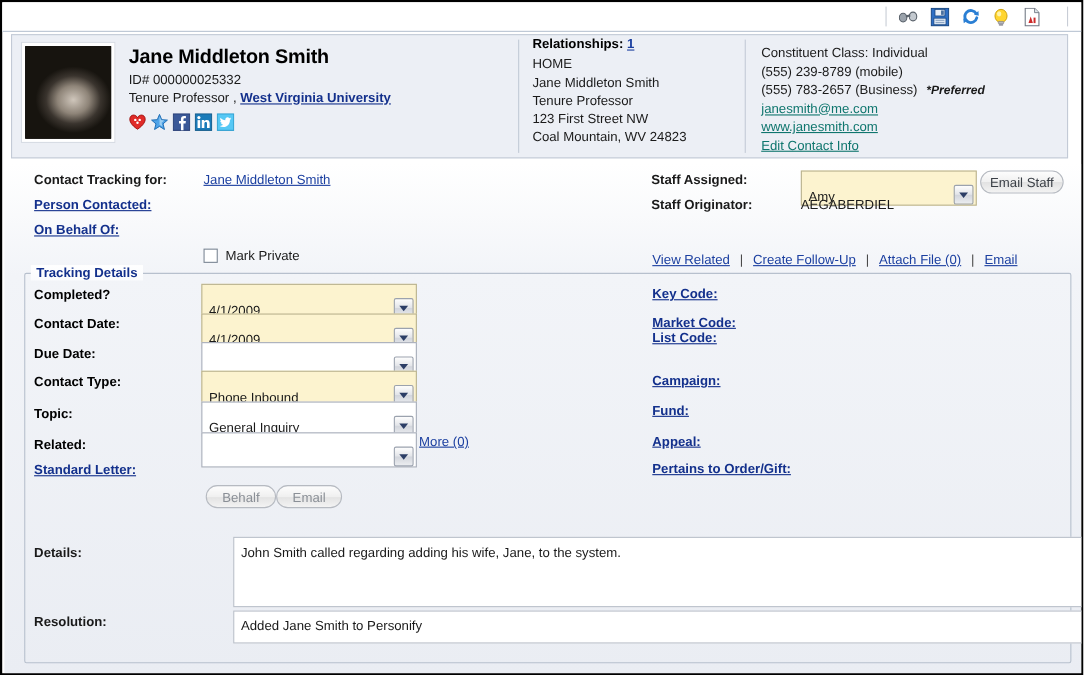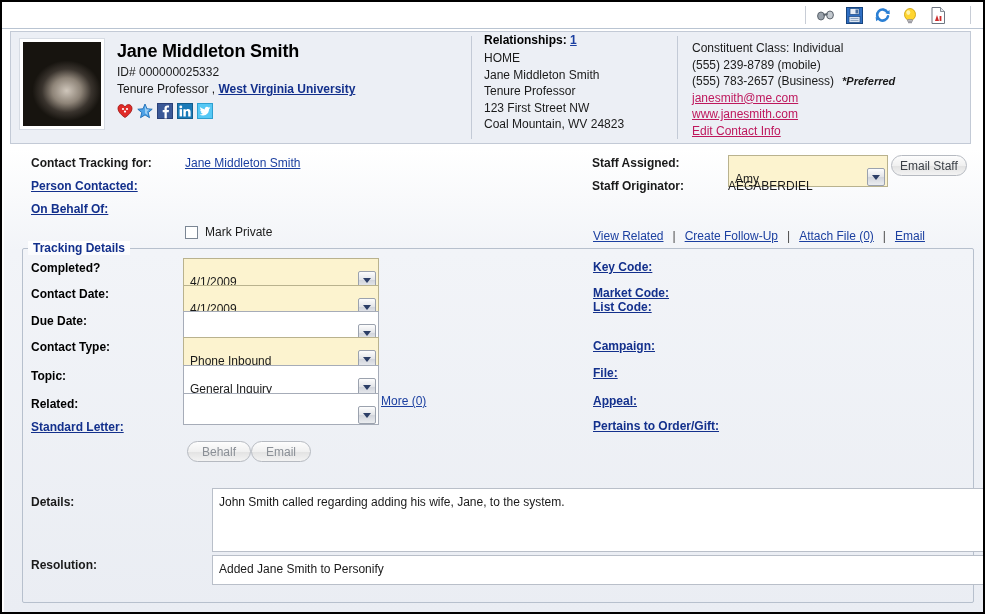--- a/index.html
+++ b/index.html
@@ -153,21 +153,21 @@
     font-size: 11px;
     margin-left: 8px;
   }
 
   a.lnk {
     color: #1b3fa0;
     text-decoration: underline;
     cursor: pointer;
   }
   a.lnk-blue {
-    color: #be185d;
+    color: #0f766e;
     text-decoration: underline;
     cursor: pointer;
   }
   a.lnk-bold {
     color: #13308c;
     font-weight: bold;
     text-decoration: underline;
     cursor: pointer;
   }
 
@@ -609,21 +609,21 @@
   <div class="rlink" style="top:284px;">
     <a class="lnk-bold">Market Code:</a>
   </div>
   <div class="rlink" style="top:298px;">
     <a class="lnk-bold">List Code:</a>
   </div>
   <div class="rlink" style="top:337px;">
     <a class="lnk-bold">Campaign:</a>
   </div>
   <div class="rlink" style="top:364px;">
-    <a class="lnk-bold">File:</a>
+    <a class="lnk-bold">Fund:</a>
   </div>
   <div class="rlink" style="top:392px;">
     <a class="lnk-bold">Appeal:</a>
   </div>
   <div class="rlink" style="top:417px;">
     <a class="lnk-bold">Pertains to Order/Gift:</a>
   </div>
 
   <div class="lbl details-label">Details:</div>
   <textarea class="ta ta-details" style="">John Smith called regarding adding his wife, Jane, to the system.</textarea>

